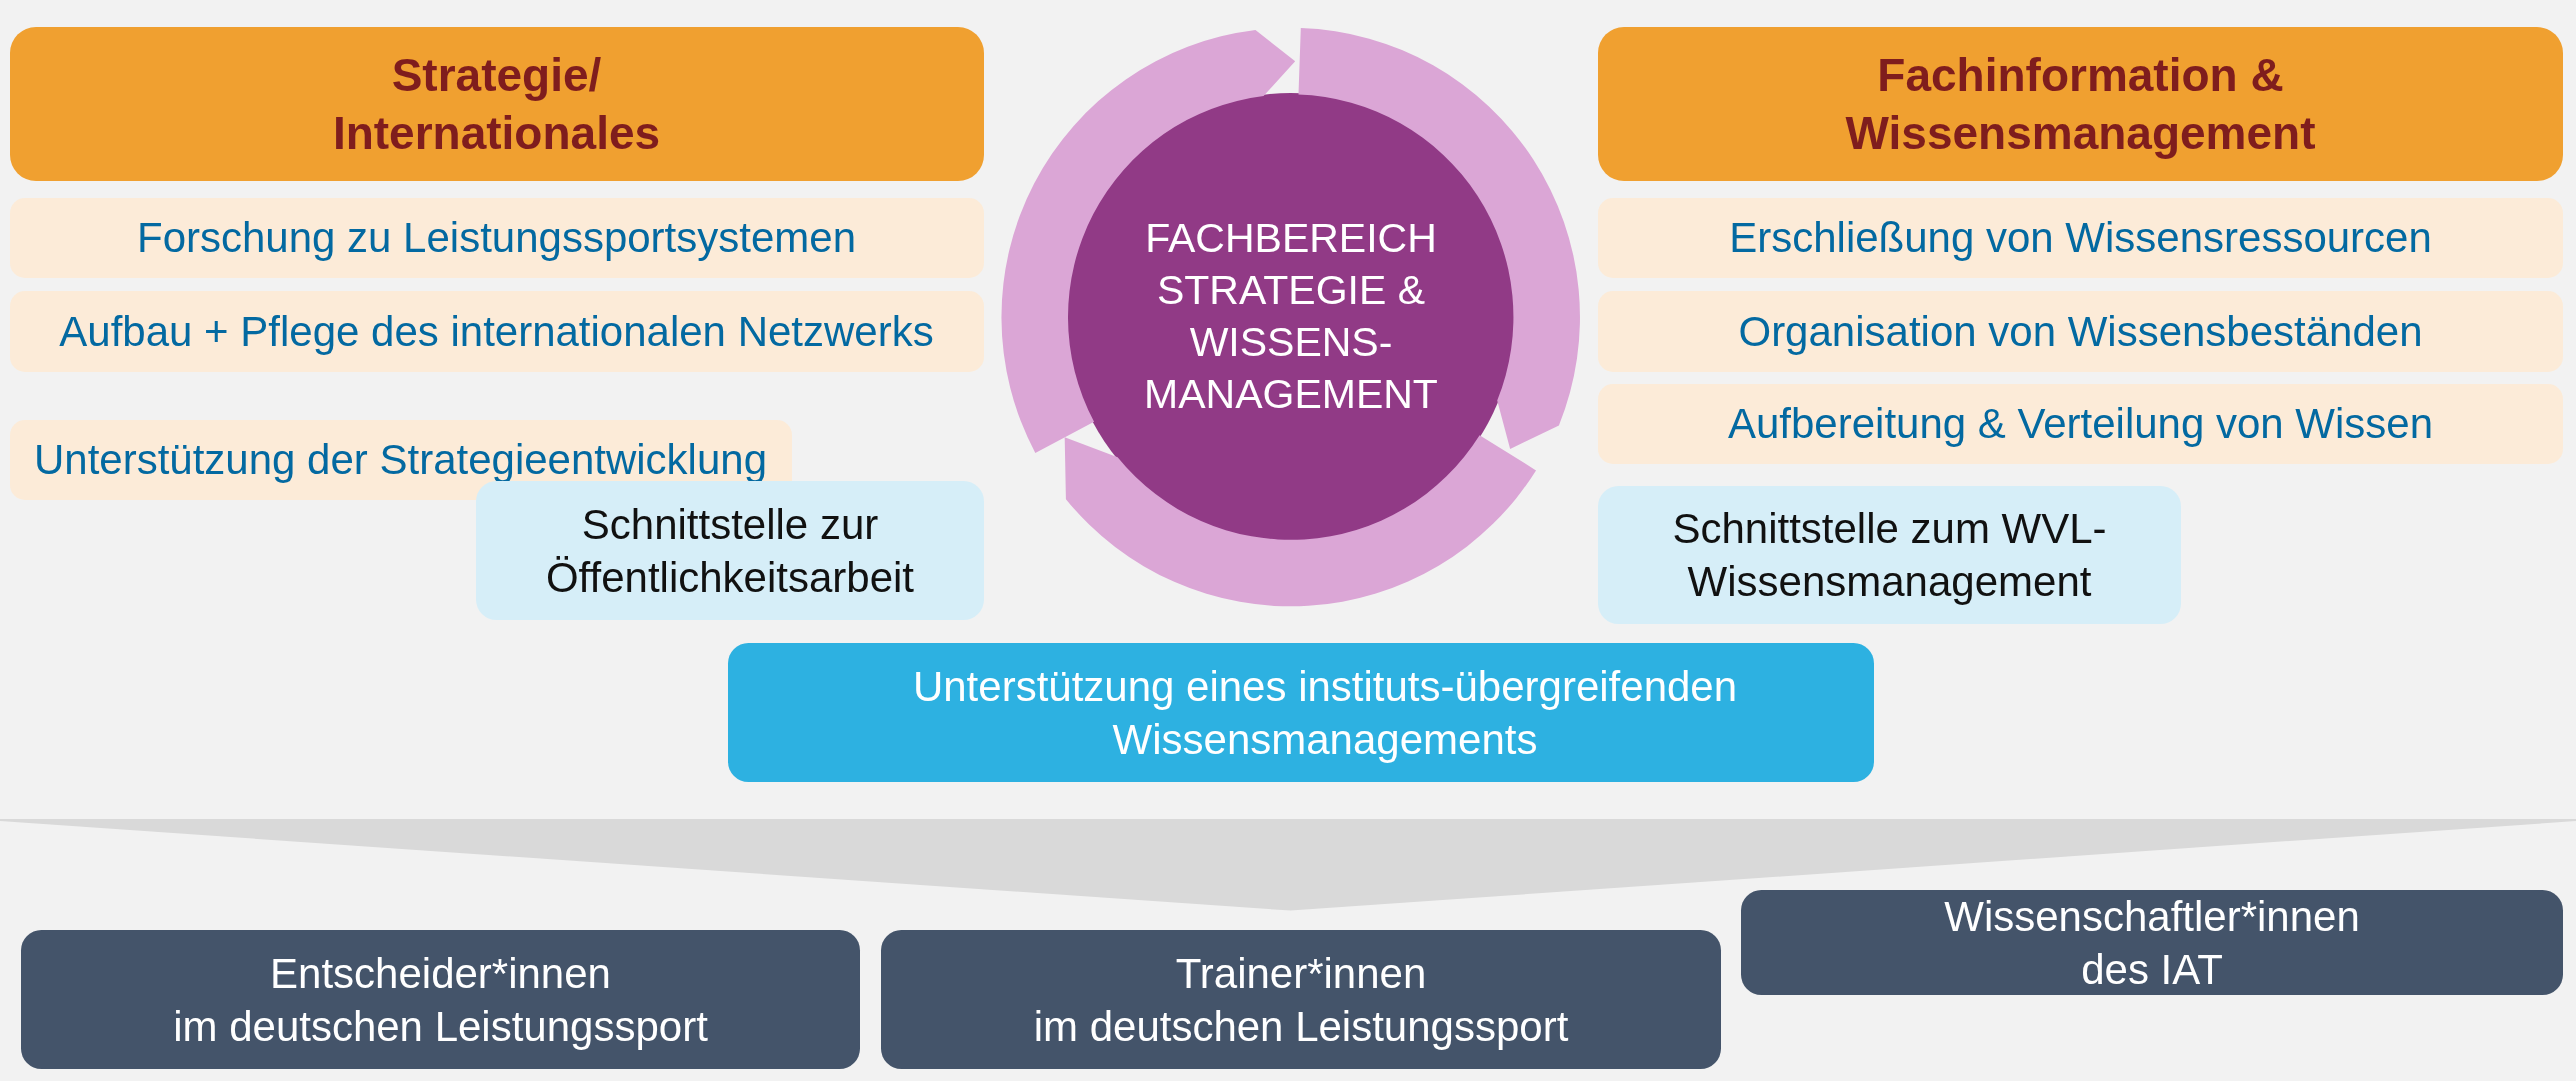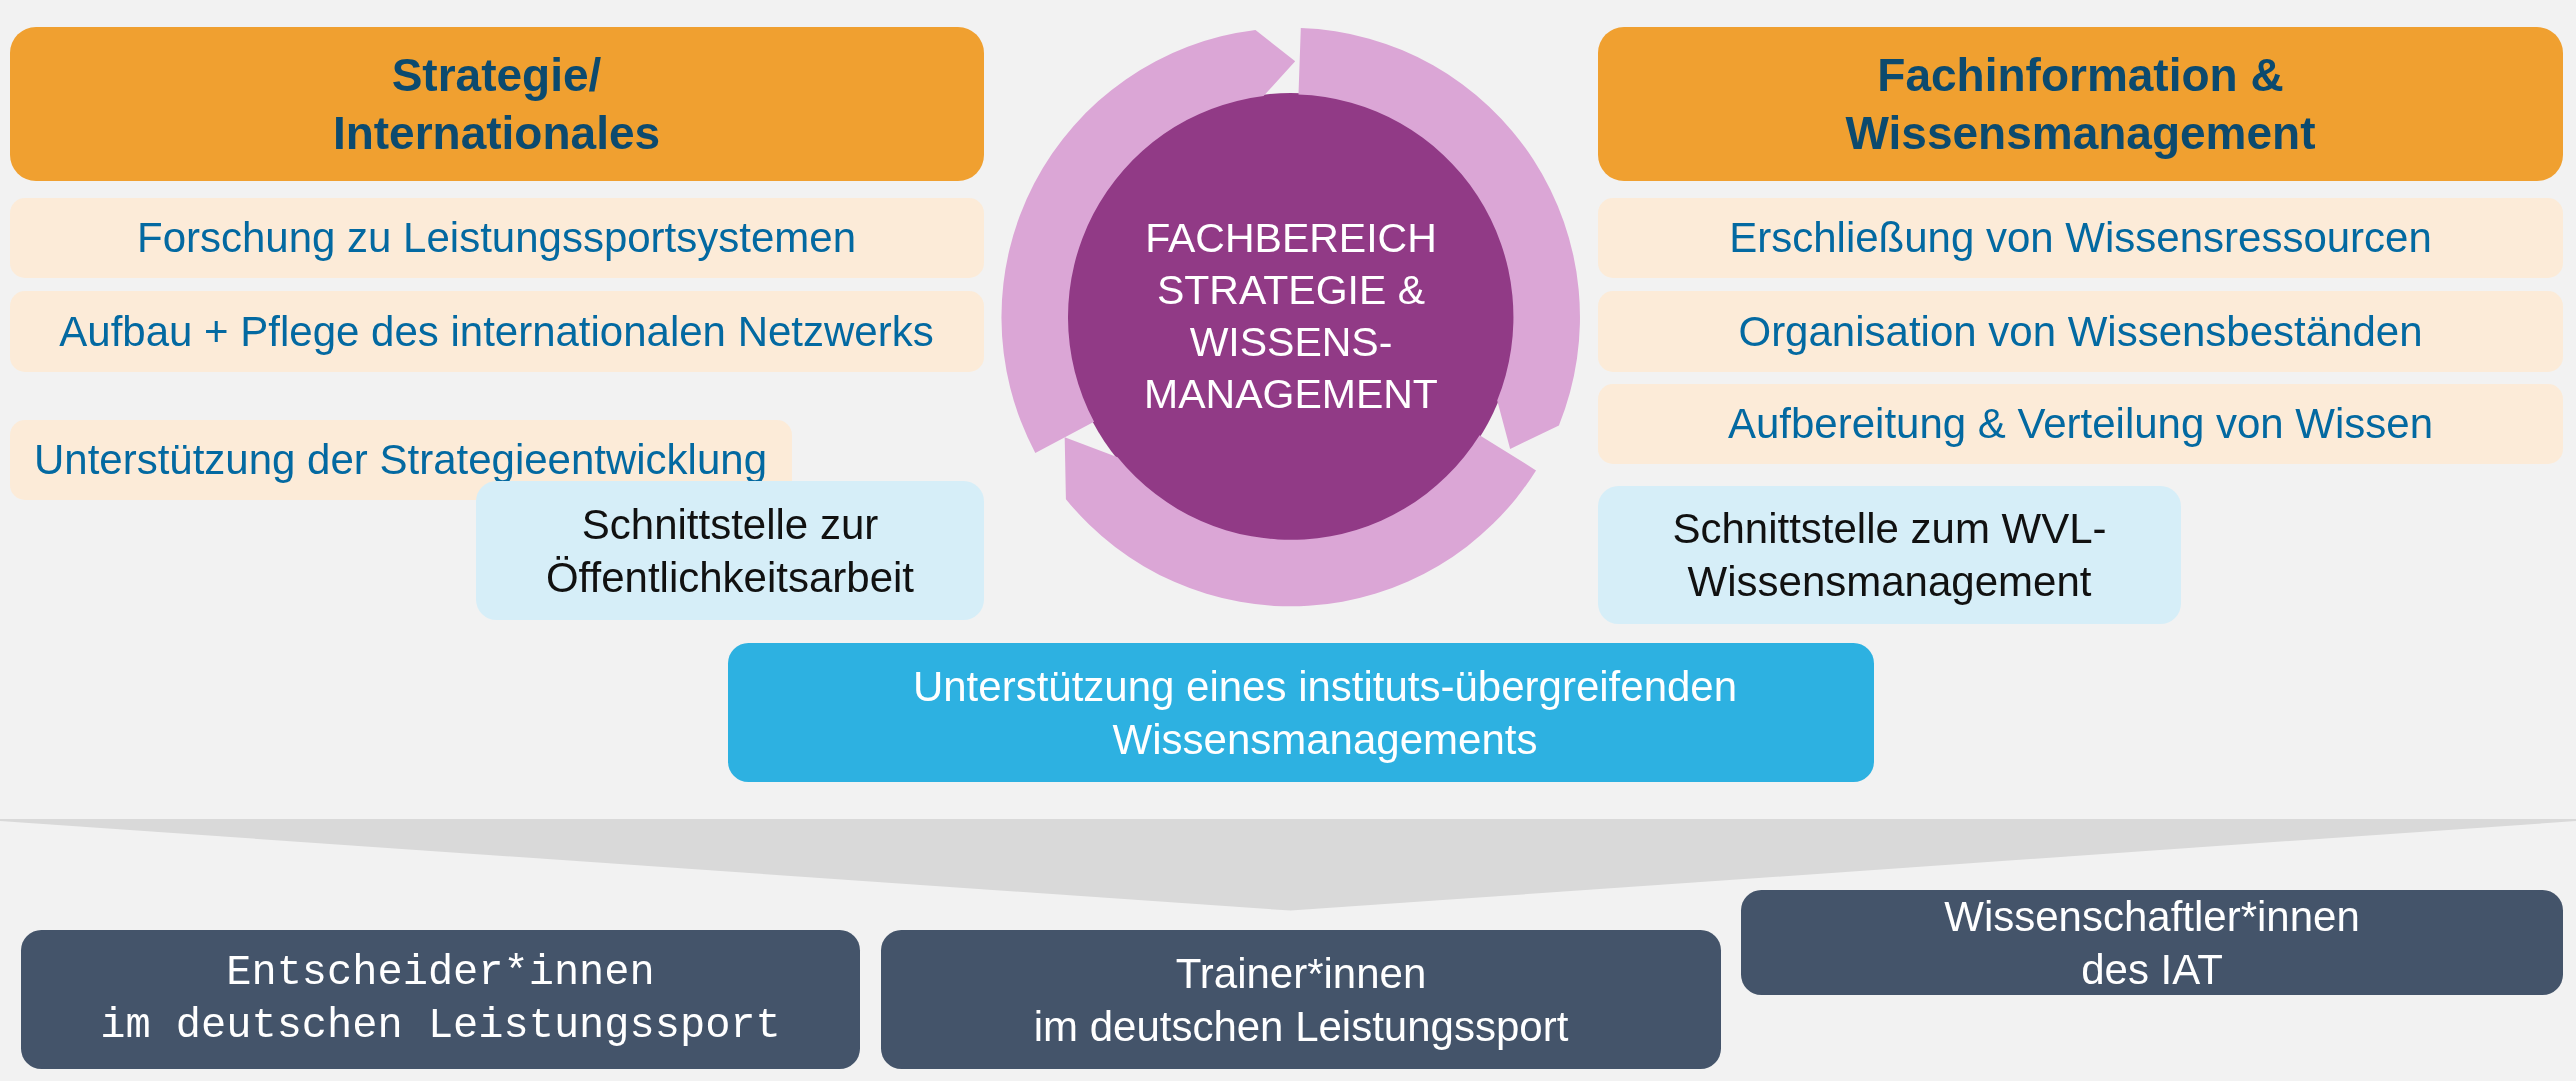--- a/index.html
+++ b/index.html
@@ -2,21 +2,21 @@
 <html style="font-size:11px"><head>
 <meta charset="utf-8">
 <style>
   html, body { margin:0; padding:0; }
   body {
     width:2576px; height:1081px; background:#f2f2f2; position:relative; overflow:hidden;
     font-family:"Liberation Sans", sans-serif;
   }
   .box { position:absolute; box-sizing:border-box; display:flex; flex-direction:column;
          align-items:center; justify-content:center; text-align:center; }
-  .hdr { background:#f0a030; color:#0c4a6e; font-weight:bold; font-size:46px; line-height:58px; border-radius:26px; }
+  .hdr { background:#f0a030; color:#7f1d1d; font-weight:bold; font-size:46px; line-height:58px; border-radius:26px; }
   .item { background:#fcebd8; color:#0369a1; font-size:42px; line-height:50px; border-radius:15px; }
   .lb { background:#d6eef8; color:#111111; font-size:42px; line-height:53px; border-radius:20.4px; }
   .cy { background:#2db1e1; color:#ffffff; font-size:42px; line-height:53px; border-radius:20.4px;padding-left:48px; }
   .nv { background:#44546a; color:#ffffff; font-size:42px; line-height:53px; border-radius:20.4px; }
   .ln { display:block; white-space:nowrap; }
   #ring { position:absolute; left:0; top:0; width:2576px; height:1081px; pointer-events:none; }
   #ring .seg { pointer-events:auto; }
   .center-text { position:absolute; left:1087px; top:200px; width:408px; height:231px;
     display:flex; flex-direction:column; align-items:center; justify-content:center;
     color:#ffffff; font-size:41px; line-height:52px; text-align:center; }
@@ -77,21 +77,21 @@
 <div class="box lb" style="left:1598px; top:486px; width:583px; height:138px;">
   <span class="ln">Schnittstelle zum WVL-</span>
   <span class="ln">Wissensmanagement</span>
 </div>
 
 <div class="box cy" style="left:728px; top:643px; width:1146px; height:139px;">
   <span class="ln">Unterstützung eines instituts-übergreifenden</span>
   <span class="ln">Wissensmanagements</span>
 </div>
 
-<div class="box nv" style="left:21px; top:930px; width:839px; height:139px;font-family:Liberation Mono, monospace;">
+<div class="box nv" style="left:21px; top:930px; width:839px; height:139px;">
   <span class="ln">Entscheider*innen</span>
   <span class="ln">im deutschen Leistungssport</span>
 </div>
 <div class="box nv" style="left:881px; top:930px; width:840px; height:139px;">
   <span class="ln">Trainer*innen</span>
   <span class="ln">im deutschen Leistungssport</span>
 </div>
 <div class="box nv" style="left:1741px; top:890px; width:822px; height:105px;">
   <span class="ln">Wissenschaftler*innen</span>
   <span class="ln">des IAT</span>

